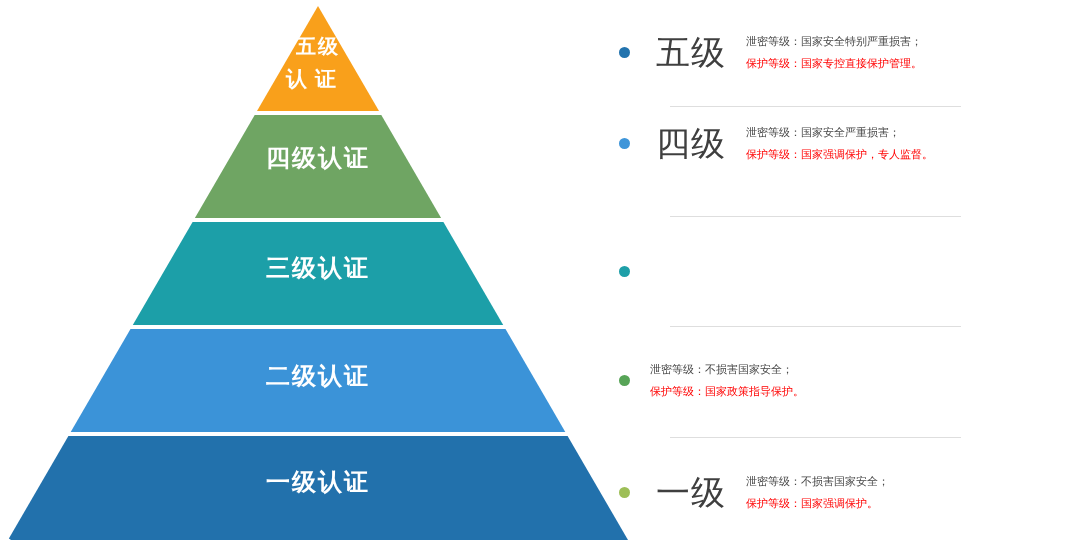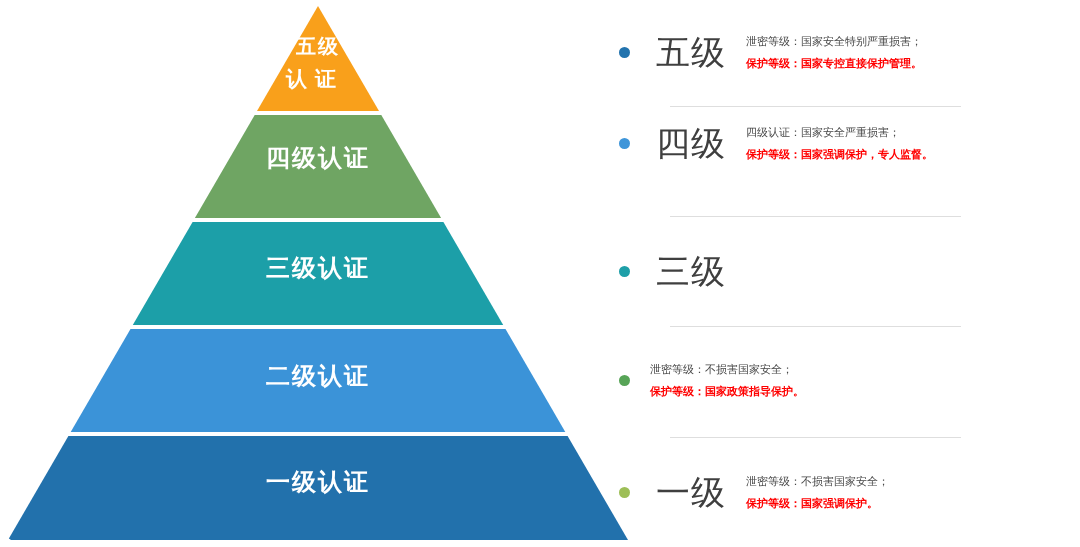--- a/index.html
+++ b/index.html
@@ -41,21 +41,21 @@
     letter-spacing:1px;
     white-space:nowrap;
   }
   .desc{
     margin-left:20px;
     font-size:11px;
     line-height:22px;
     white-space:nowrap;
   }
   .leak-line{color:#474747;}
-  .protect-line{color:#FF0000;font-weight:bold;}
+  .protect-line{color:#FF0000;font-weight:normal;}
   .separator{
     position:absolute;
     left:670px;
     width:337px;
     height:1px;
     background:#DEDEDE;
   }
 </style>
 </head>
 <body>
@@ -89,29 +89,28 @@
       <div class="leak-line">泄密等级：国家安全特别严重损害；</div>
       <div class="protect-line">保护等级：国家专控直接保护管理。</div>
     </div>
   </div>
   <div class="separator" style="top:106px"></div>
 
   <div class="legend-row" style="top:108px">
     <span class="bullet" style="background-color: rgb(62, 149, 217);"></span>
     <span class="big-label">四级</span>
     <div class="desc">
-      <div class="leak-line">四级认证：国家安全严重损害；</div>
+      <div class="leak-line">泄密等级：国家安全严重损害；</div>
       <div class="protect-line">保护等级：国家强调保护，专人监督。</div>
     </div>
   </div>
   <div class="separator" style="top:216px"></div>
 
   <div class="legend-row" style="top:236px">
     <span class="bullet" style="background-color: rgb(30, 159, 168);"></span>
-    <span class="big-label">三级</span>
   </div>
   <div class="separator" style="top:326px"></div>
 
   <div class="legend-row" style="top:345px">
     <span class="bullet" style="background-color: rgb(87, 164, 87);"></span>
     <div class="desc">
       <div class="leak-line">泄密等级：不损害国家安全；</div>
       <div class="protect-line">保护等级：国家政策指导保护。</div>
     </div>
   </div>

